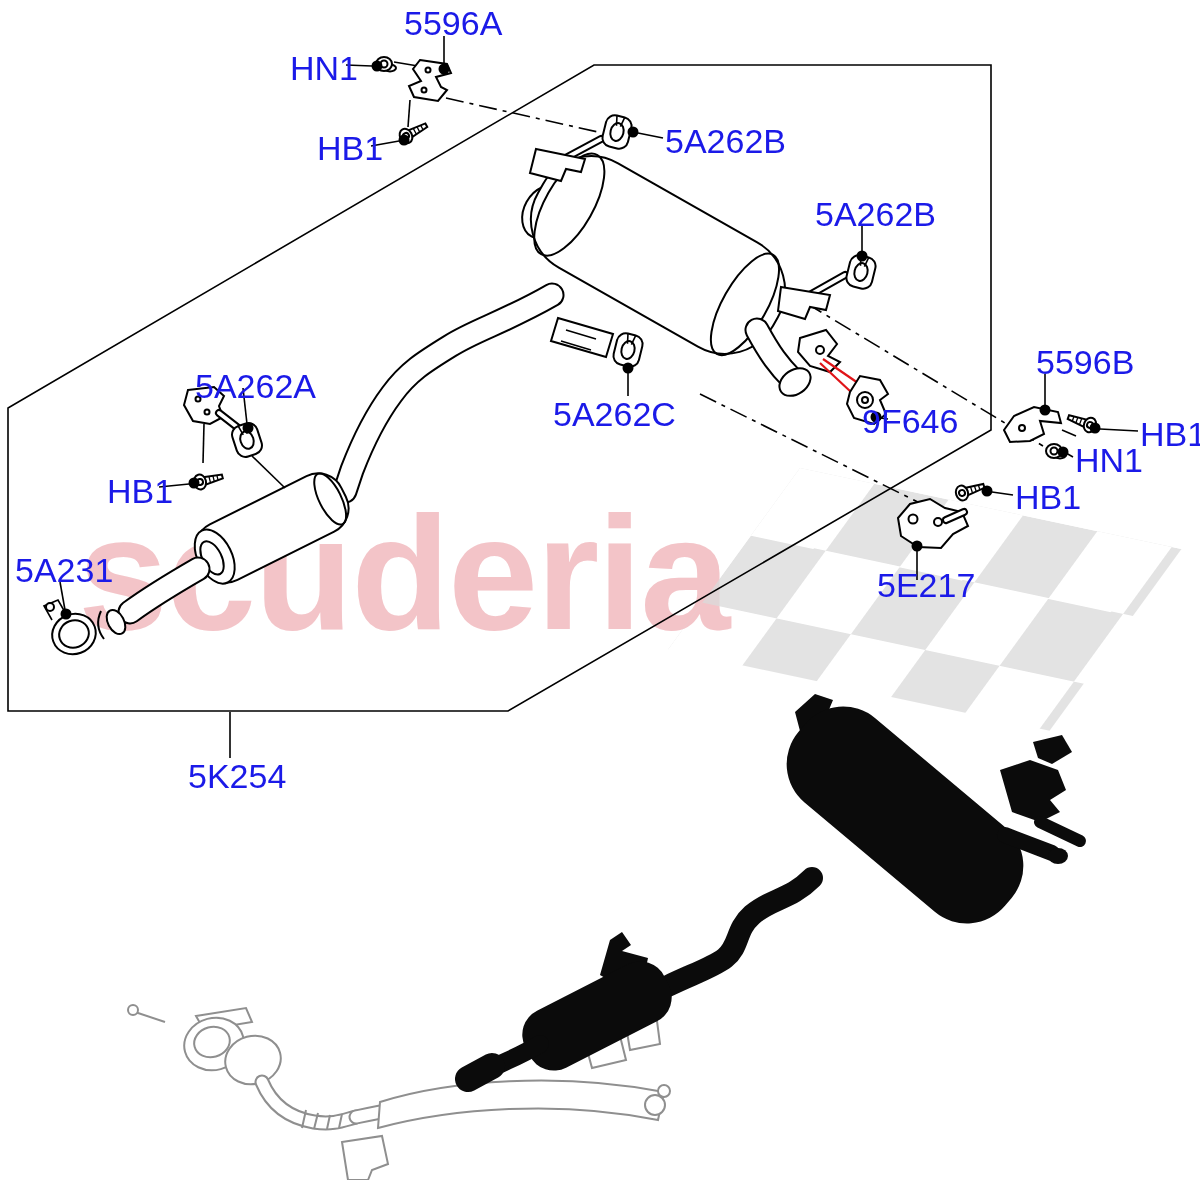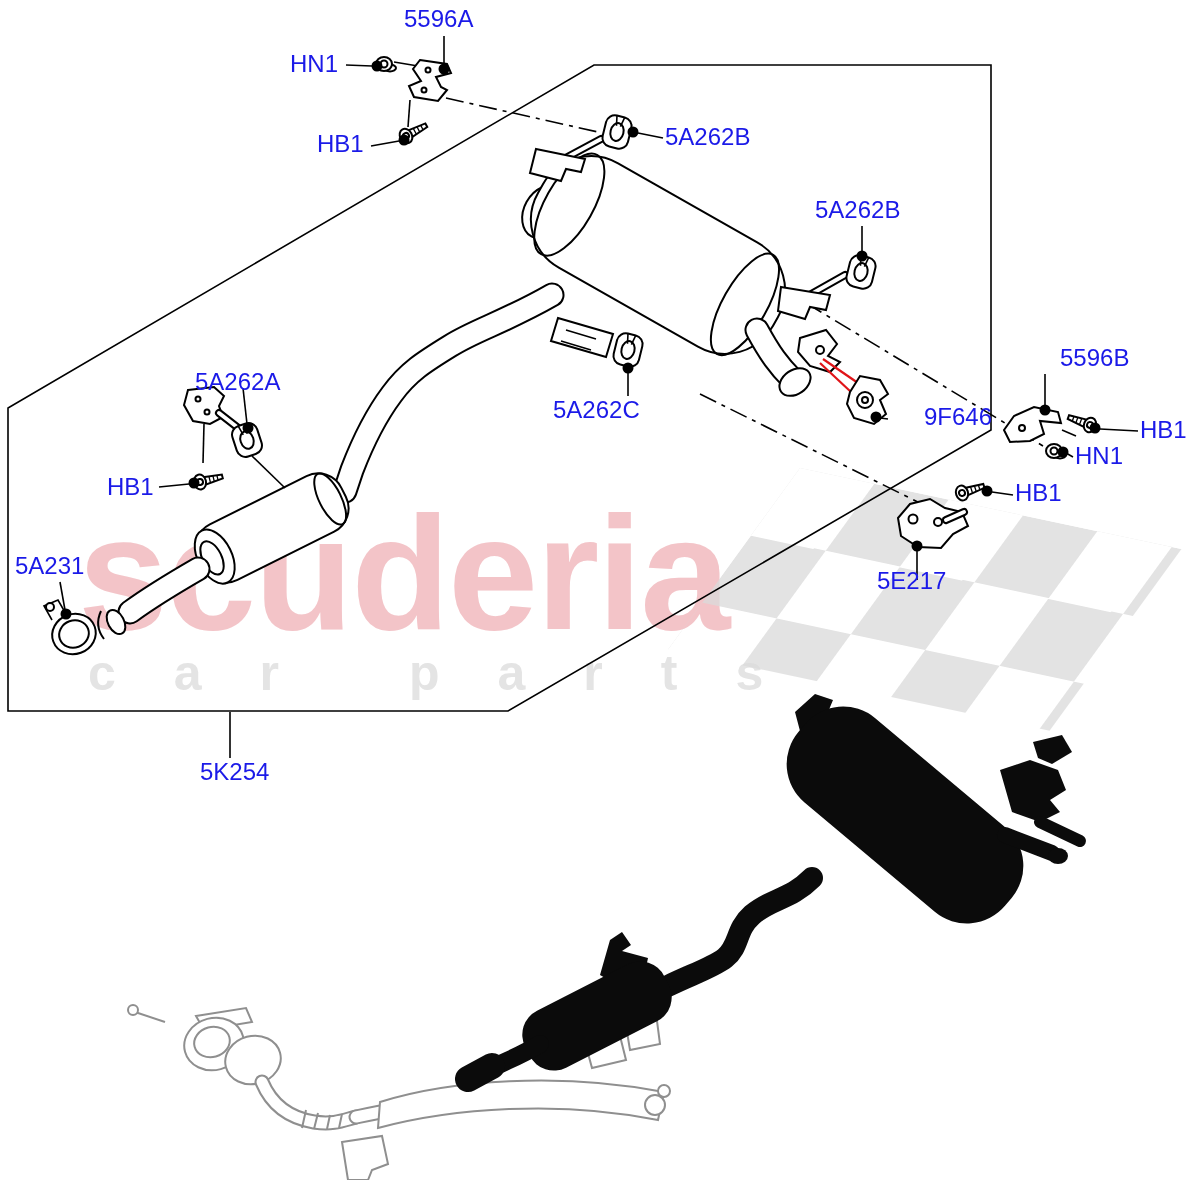--- a/index.html
+++ b/index.html
@@ -9,21 +9,21 @@
   #wm-brand{position:absolute;left:78px;top:492px;font-size:162px;font-weight:bold;
             letter-spacing:-2px;color:#f3c4c8;line-height:1;white-space:nowrap;user-select:none;}
   #wm-sub{position:absolute;left:88px;top:648px;font-size:50px;font-weight:bold;
           letter-spacing:58px;color:#e4e4e4;line-height:1;white-space:nowrap;user-select:none;}
   #wm-flag{position:absolute;left:800px;top:468px;width:390px;height:205px;
            background-image:conic-gradient(#dadada 0 25%, transparent 0 50%, #dadada 0 75%, transparent 0);
            background-size:152px 152px;transform:rotate(12deg) skewX(-24deg);
            transform-origin:0 0;opacity:.75;}
   svg{position:absolute;left:0;top:0;}
   
-  .lbl{position:absolute;font-size:24px;color:#1b1ae8;line-height:1.05;white-space:nowrap;cursor:pointer;}
+  .lbl{position:absolute;font-size:34px;color:#1b1ae8;line-height:1.05;white-space:nowrap;cursor:pointer;}
   .thin {stroke:#000;stroke-width:1.6;fill:none;}
   .art  {stroke:#000;stroke-width:2;fill:#fff;}
   .artn {stroke:#000;stroke-width:2;fill:none;}
   .axis {stroke:#000;stroke-width:1.6;fill:none;stroke-dasharray:18 6 4 6;}
   .dot  {fill:#000;stroke:none;}
   .pipeO{stroke:#000;stroke-width:25;fill:none;stroke-linecap:round;}
   .pipeI{stroke:#fff;stroke-width:21;fill:none;stroke-linecap:round;}
   .rodO {stroke:#000;stroke-width:8;fill:none;stroke-linecap:round;}
   .rodI {stroke:#fff;stroke-width:4;fill:none;stroke-linecap:round;}
   .red  {stroke:#e01418;stroke-width:2.2;fill:none;}
@@ -33,21 +33,20 @@
   .gryn {stroke:#8f8f8f;stroke-width:2;fill:none;}
   .g-pipeO{stroke:#8f8f8f;stroke-width:15;fill:none;stroke-linecap:round;}
   .g-pipeI{stroke:#fff;stroke-width:11;fill:none;stroke-linecap:round;}
 </style>
 </head>
 <body>
 
 <div id="stage">
 
   <div id="wm-brand">scuderia</div>
-  <div id="wm-sub">car parts</div>
   <div id="wm-flag"></div>
 
   <svg width="1200" height="1180" viewBox="0 0 1200 1180">
     <defs>
       <g id="iso">
         <rect x="-13" y="-16" width="26" height="32" rx="9" fill="#fff" stroke="#000" stroke-width="2"></rect>
         <ellipse rx="6.5" ry="9" fill="#fff" stroke="#000" stroke-width="2"></ellipse>
         <path d="M-4,-16 L-2,-6 M4,-16 L2,-6" stroke="#000" stroke-width="1.6" fill="none"></path>
       </g>
       <g id="bolt" fill="#fff" stroke="#000" stroke-width="2">
@@ -255,23 +254,23 @@
     </g>
   </svg>
 
   <div class="lbl" style="left:404px;top:6px">5596A</div>
   <div class="lbl" style="left:290px;top:51px">HN1</div>
   <div class="lbl" style="left:317px;top:131px">HB1</div>
   <div class="lbl" style="left:665px;top:124px">5A262B</div>
   <div class="lbl" style="left:815px;top:197px">5A262B</div>
   <div class="lbl" style="left:195px;top:369px">5A262A</div>
   <div class="lbl" style="left:553px;top:397px">5A262C</div>
-  <div class="lbl" style="left:924px;top:404px">9F646</div>
-  <div class="lbl" style="left:1060px;top:345px">5596B</div>
+  <div class="lbl" style="left:862px;top:404px">9F646</div>
+  <div class="lbl" style="left:1036px;top:345px">5596B</div>
   <div class="lbl" style="left:1140px;top:417px">HB1</div>
   <div class="lbl" style="left:1075px;top:443px">HN1</div>
   <div class="lbl" style="left:1015px;top:480px">HB1</div>
   <div class="lbl" style="left:877px;top:568px">5E217</div>
   <div class="lbl" style="left:107px;top:474px">HB1</div>
   <div class="lbl" style="left:15px;top:553px">5A231</div>
-  <div class="lbl" style="left:200px;top:759px">5K254</div>
+  <div class="lbl" style="left:188px;top:759px">5K254</div>
 
 </div>
 
 </body></html>

